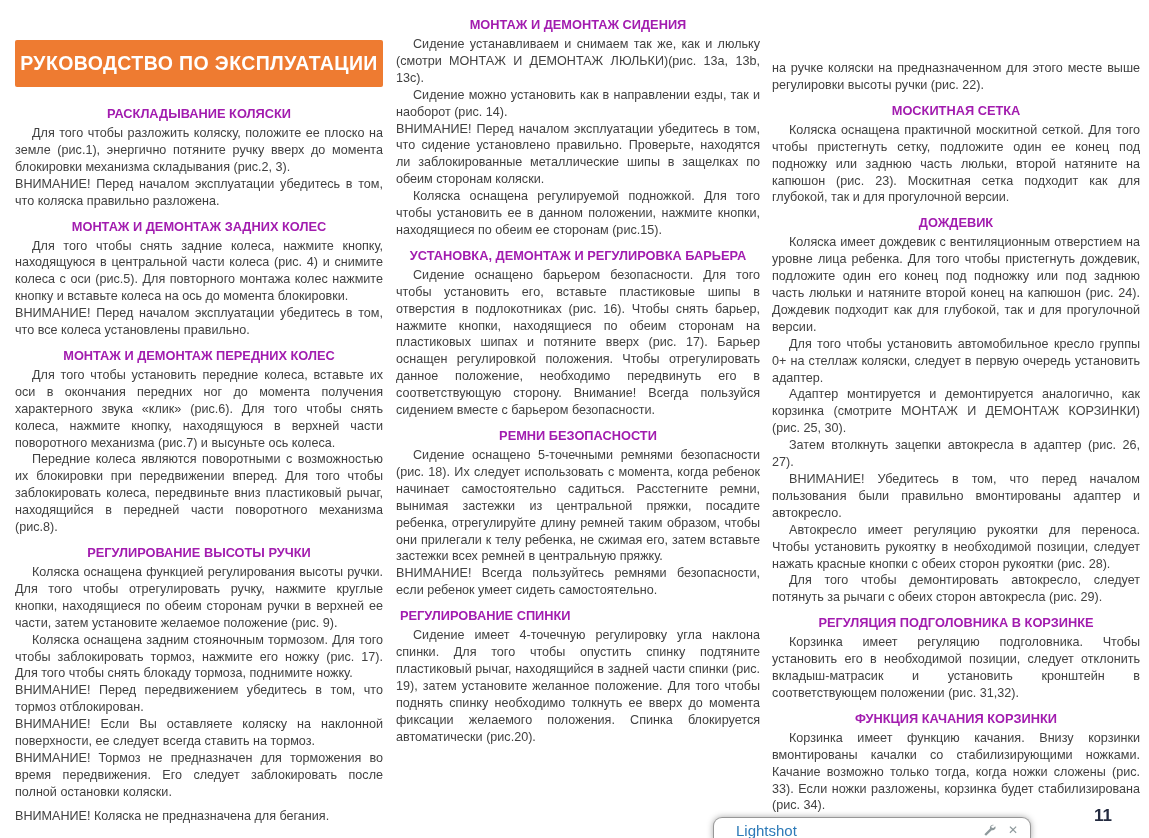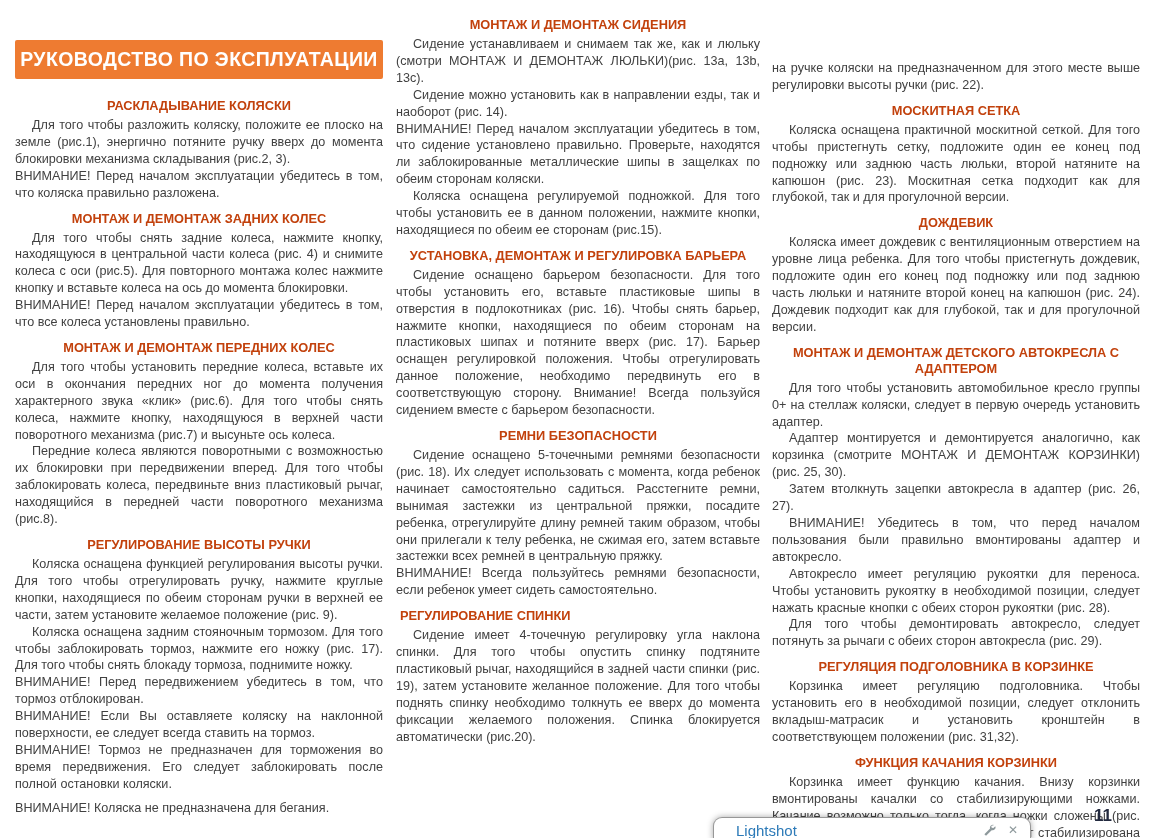--- a/index.html
+++ b/index.html
@@ -5,26 +5,26 @@
   html,body{margin:0;padding:0;}
   body{
     width:1149px;height:838px;background:#ffffff;position:relative;overflow:hidden;
     font-family:"Liberation Sans","DejaVu Sans",sans-serif;color:#3f3f3f;
   }
   .col{position:absolute;top:0;box-sizing:border-box;}
   #col1{left:15px;width:368px;padding-top:40px;}
   #col2{left:396px;width:364px;padding-top:8px;}
   #col3{left:772px;width:368px;padding-top:60px;}
   .banner{
-    height:39px;border-radius:2px;display:flex;align-items:center;justify-content:center;
+    height:47px;border-radius:2px;display:flex;align-items:center;justify-content:center;
     font-size:19.5px;font-weight:bold;letter-spacing:0.4px;margin-bottom:19px;
   }
   section{margin:0;}
   .heading{
-    font-size:12.8px;font-weight:bold;color:#c2410c;text-align:center;
+    font-size:12.8px;font-weight:bold;color:#a21caf;text-align:center;
     margin:9px 0 3px 0;line-height:1.25;
   }
   .heading.left{text-align:left;padding-left:4px;}
   .para{
     margin:0;font-size:12.6px;line-height:16.9px;text-align:justify;color:#414141;
   }
   .para.indent{text-indent:17px;}
   .para.spaced{margin-top:7px;}
   #page-number{
     position:absolute;left:1094px;top:806px;font-size:17px;font-weight:bold;color:#232a3f;
@@ -106,21 +106,20 @@
     </section>
     <section>
       <h2 class="heading">МОСКИТНАЯ СЕТКА</h2>
       <p class="para indent">Коляска оснащена практичной москитной сеткой. Для того чтобы пристегнуть сетку, подложите один ее конец под подножку или заднюю часть люльки, второй натяните на капюшон (рис. 23). Москитная сетка подходит как для глубокой, так и для прогулочной версии.</p>
     </section>
     <section>
       <h2 class="heading">ДОЖДЕВИК</h2>
       <p class="para indent">Коляска имеет дождевик с вентиляционным отверстием на уровне лица ребенка. Для того чтобы пристегнуть дождевик, подложите один его конец под подножку или под заднюю часть люльки и натяните второй конец на капюшон (рис. 24). Дождевик подходит как для глубокой, так и для прогулочной версии.</p>
     </section>
     <section>
-      <h2 class="heading">МОНТАЖ И ДЕМОНТАЖ ДЕТСКОГО АВТОКРЕСЛА С АДАПТЕРОМ</h2>
       <p class="para indent">Для того чтобы установить автомобильное кресло группы 0+ на стеллаж коляски, следует в первую очередь установить адаптер.</p>
       <p class="para indent">Адаптер монтируется и демонтируется аналогично, как корзинка (смотрите МОНТАЖ И ДЕМОНТАЖ КОРЗИНКИ) (рис. 25, 30).</p>
       <p class="para indent">Затем втолкнуть зацепки автокресла в адаптер (рис. 26, 27).</p>
       <p class="para indent">ВНИМАНИЕ! Убедитесь в том, что перед началом пользования были правильно вмонтированы адаптер и автокресло.</p>
       <p class="para indent">Автокресло имеет регуляцию рукоятки для переноса. Чтобы установить рукоятку в необходимой позиции, следует нажать красные кнопки с обеих сторон рукоятки (рис. 28).</p>
       <p class="para indent">Для того чтобы демонтировать автокресло, следует потянуть за рычаги с обеих сторон автокресла (рис. 29).</p>
     </section>
     <section>
       <h2 class="heading">РЕГУЛЯЦИЯ ПОДГОЛОВНИКА В КОРЗИНКЕ</h2>
       <p class="para indent">Корзинка имеет регуляцию подголовника. Чтобы установить его в необходимой позиции, следует отклонить вкладыш-матрасик и установить кронштейн в соответствующем положении (рис. 31,32).</p>

